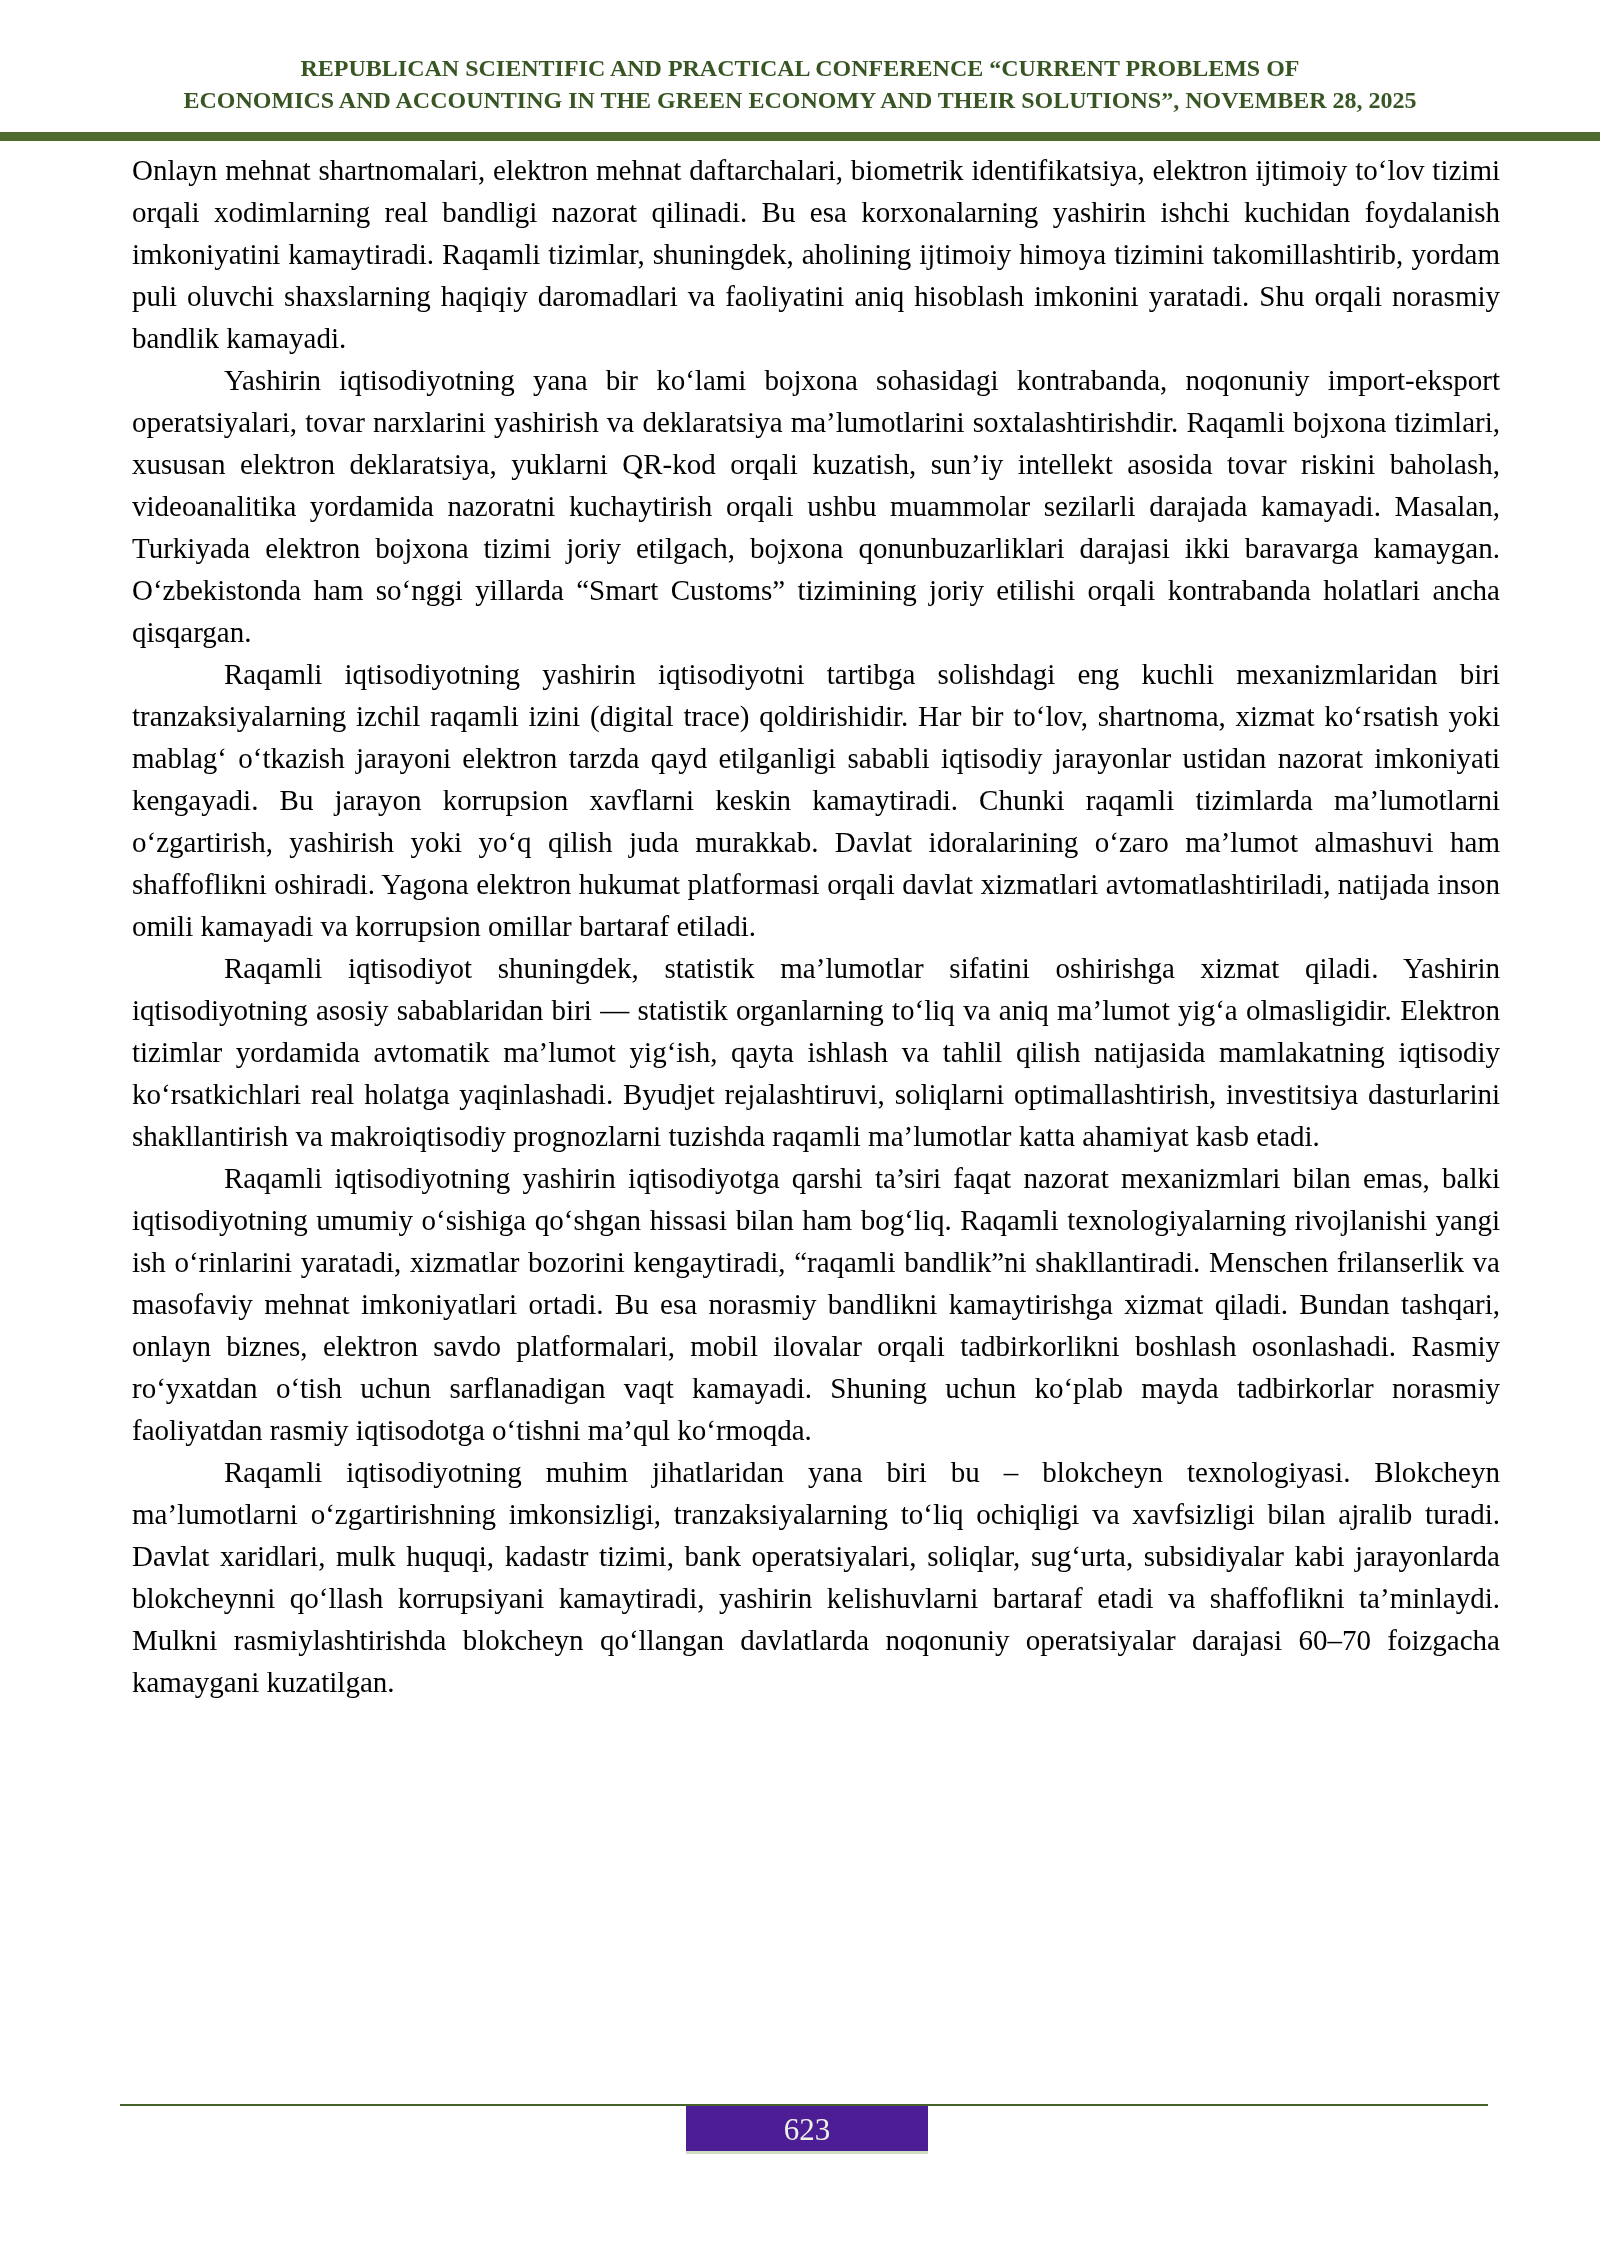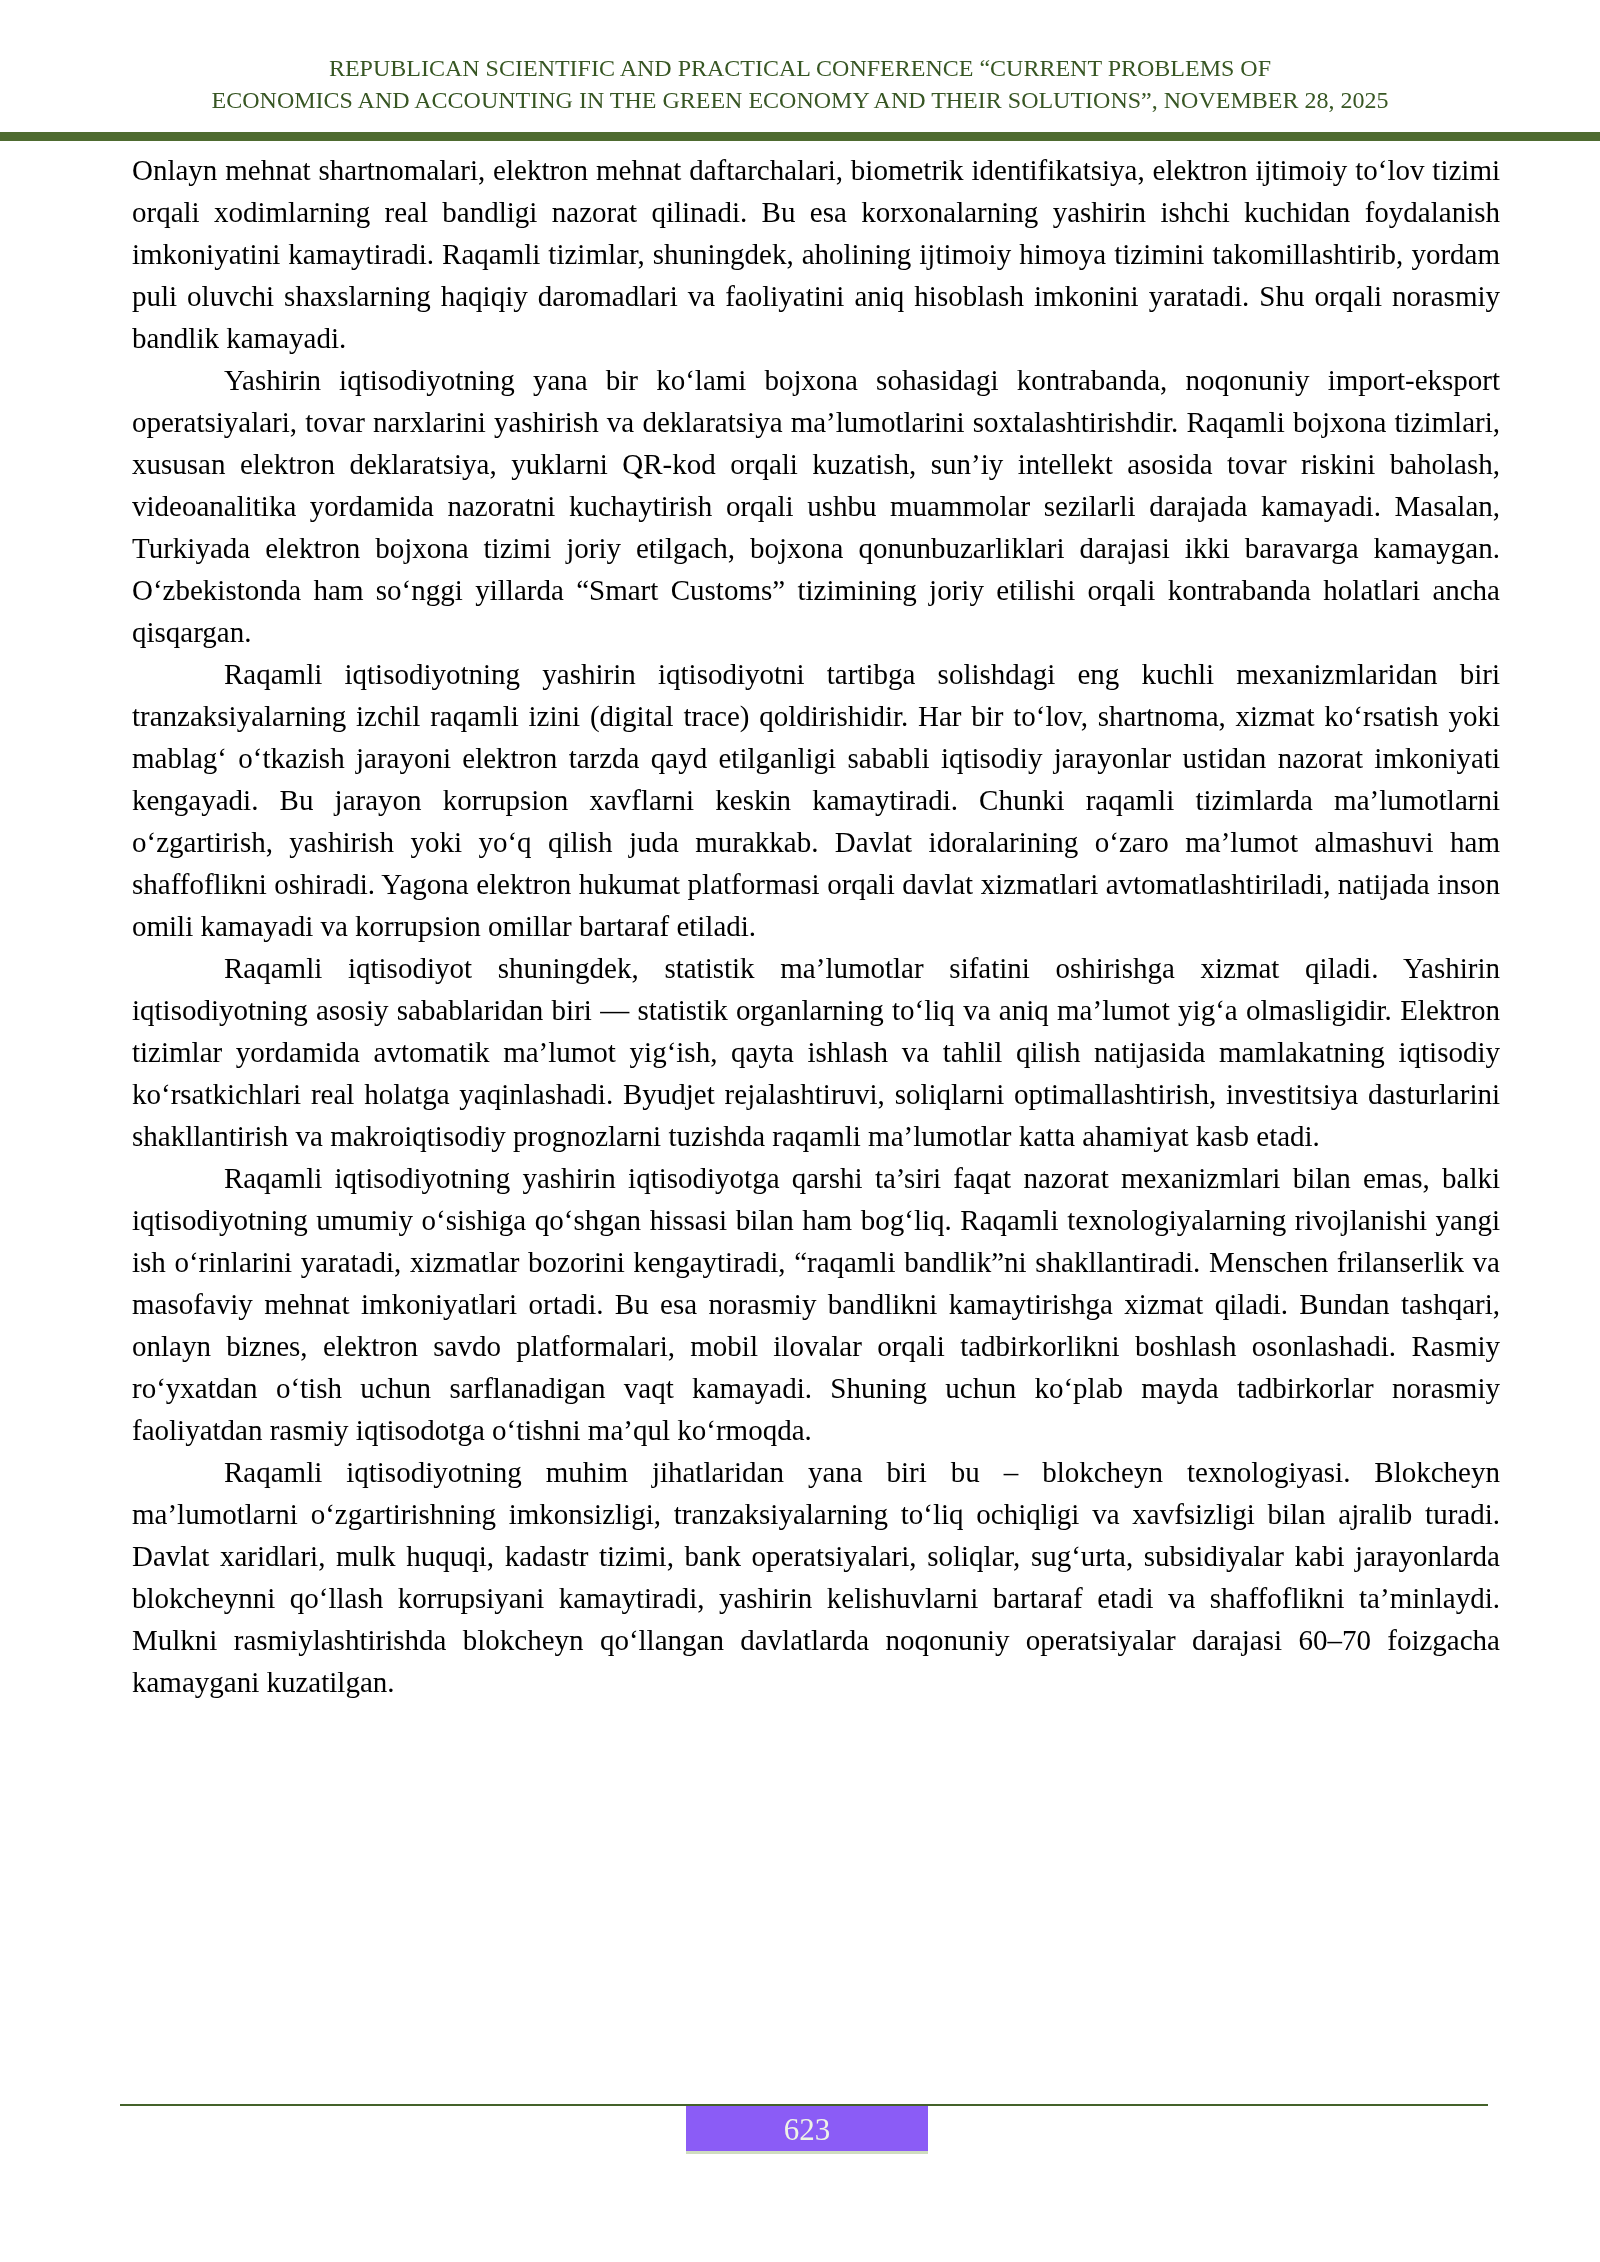--- a/index.html
+++ b/index.html
@@ -15,21 +15,21 @@
     font-family: "Liberation Serif", "DejaVu Serif", serif;
     overflow: hidden;
   }
   .header-title {
     position: absolute;
     top: 52px;
     left: 0;
     right: 0;
     text-align: center;
     color: #375623;
-    font-weight: normal;
+    font-weight: bold;
     font-size: 24px;
     line-height: 32px;
     letter-spacing: 0px;
   }
   .header-rule {
     position: absolute;
     top: 132px;
     left: 0;
     width: 1600px;
     height: 9px;
@@ -60,21 +60,21 @@
     width: 1368px;
     height: 0;
     border-top: 2px solid #44622a;
   }
   .page-number-box {
     position: absolute;
     top: 2106px;
     left: 686px;
     width: 242px;
     height: 48px;
-    background: #8b5cf6;
+    background: #4c1d95;
     color: #eef3e6;
     display: flex;
     align-items: center;
     justify-content: center;
     font-size: 31px;
     box-shadow: inset 0 -7px 0 -4px #cfdcbf;
   }
 </style>
 </head>
 <body>

